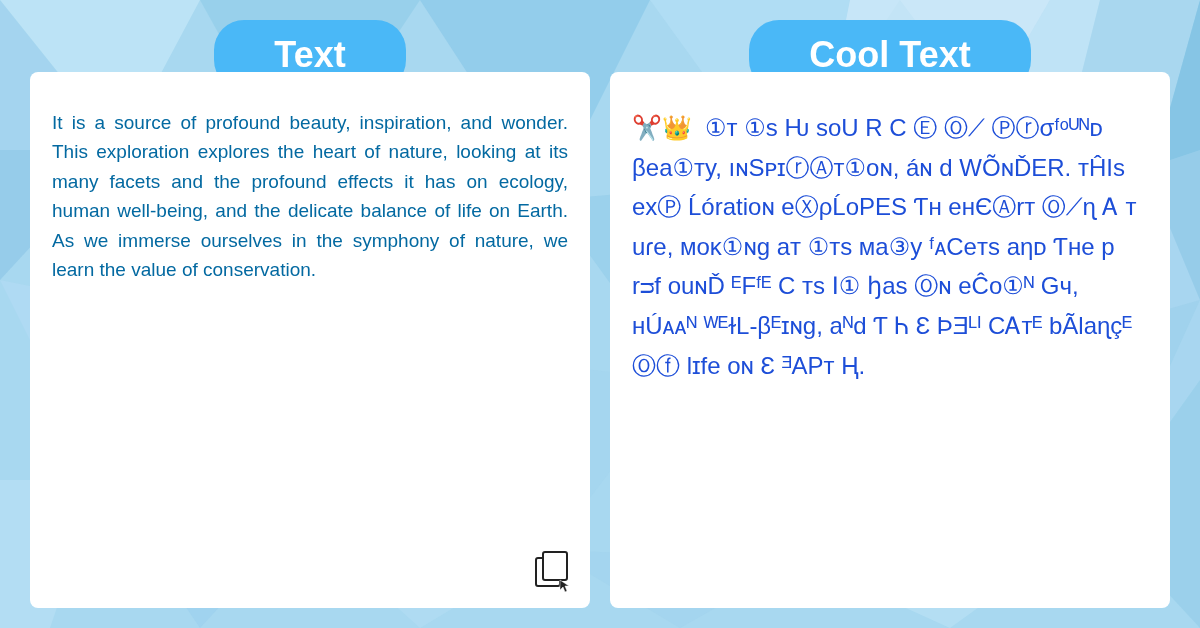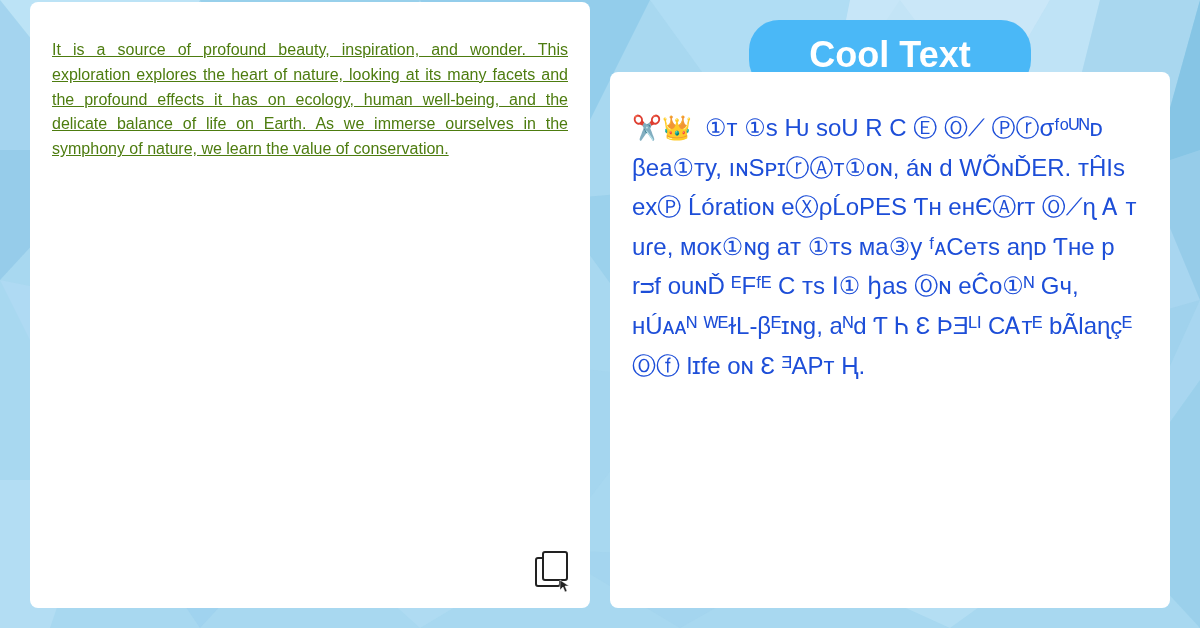--- a/index.html
+++ b/index.html
@@ -70,25 +70,24 @@
       border-radius: 8px;
       padding: 22px 22px 16px 22px;
       flex: 1;
       width: 100%;
       margin-top: -18px;
       padding-top: 36px;
       position: relative;
     }
 
     .panel-text {
-      font-size: 16px;
+      font-size: 19px;
       line-height: 1.55;
-      color: #4d7c0f;
+      color: #0369a1;
       text-align: justify;
-      text-decoration: underline;
     }
 
     .cool-text {
       font-size: 24px;
       line-height: 1.65;
       color: #1d4ed8;
       word-break: break-word;
     }
 
     .copy-icon-wrapper {
@@ -140,20 +139,21 @@
 
   <polygon points="0,150 120,150 0,280" fill="#78b8de" opacity="0.3"></polygon>
   <polygon points="1150,180 1200,0 1200,300" fill="#6db5db" opacity="0.3"></polygon>
 </svg>
 
 <div class="page-wrapper">
 
   <div class="panels-row">
 
     <div class="panel">
+      <div class="panel-tab">Text</div>
       <div class="panel-content">
         <p class="panel-text">It is a source of profound beauty, inspiration, and wonder. This exploration explores the heart of nature, looking at its many facets and the profound effects it has on ecology, human well-being, and the delicate balance of life on Earth. As we immerse ourselves in the symphony of nature, we learn the value of conservation.</p>
         <div class="copy-icon-wrapper" title="Copy">
           <svg viewBox="0 0 44 44" fill="none" xmlns="http://www.w3.org/2000/svg">
 
             <rect x="6" y="10" width="24" height="28" rx="2" ry="2" fill="white" stroke="#222" stroke-width="2"></rect>
             <rect x="13" y="4" width="24" height="28" rx="2" ry="2" fill="white" stroke="#222" stroke-width="2"></rect>
 
             <polygon points="30,32 30,42 33,39 35,44 37,43 35,38 39,38" fill="#222" stroke="#fff" stroke-width="0.5"></polygon>
           </svg>

